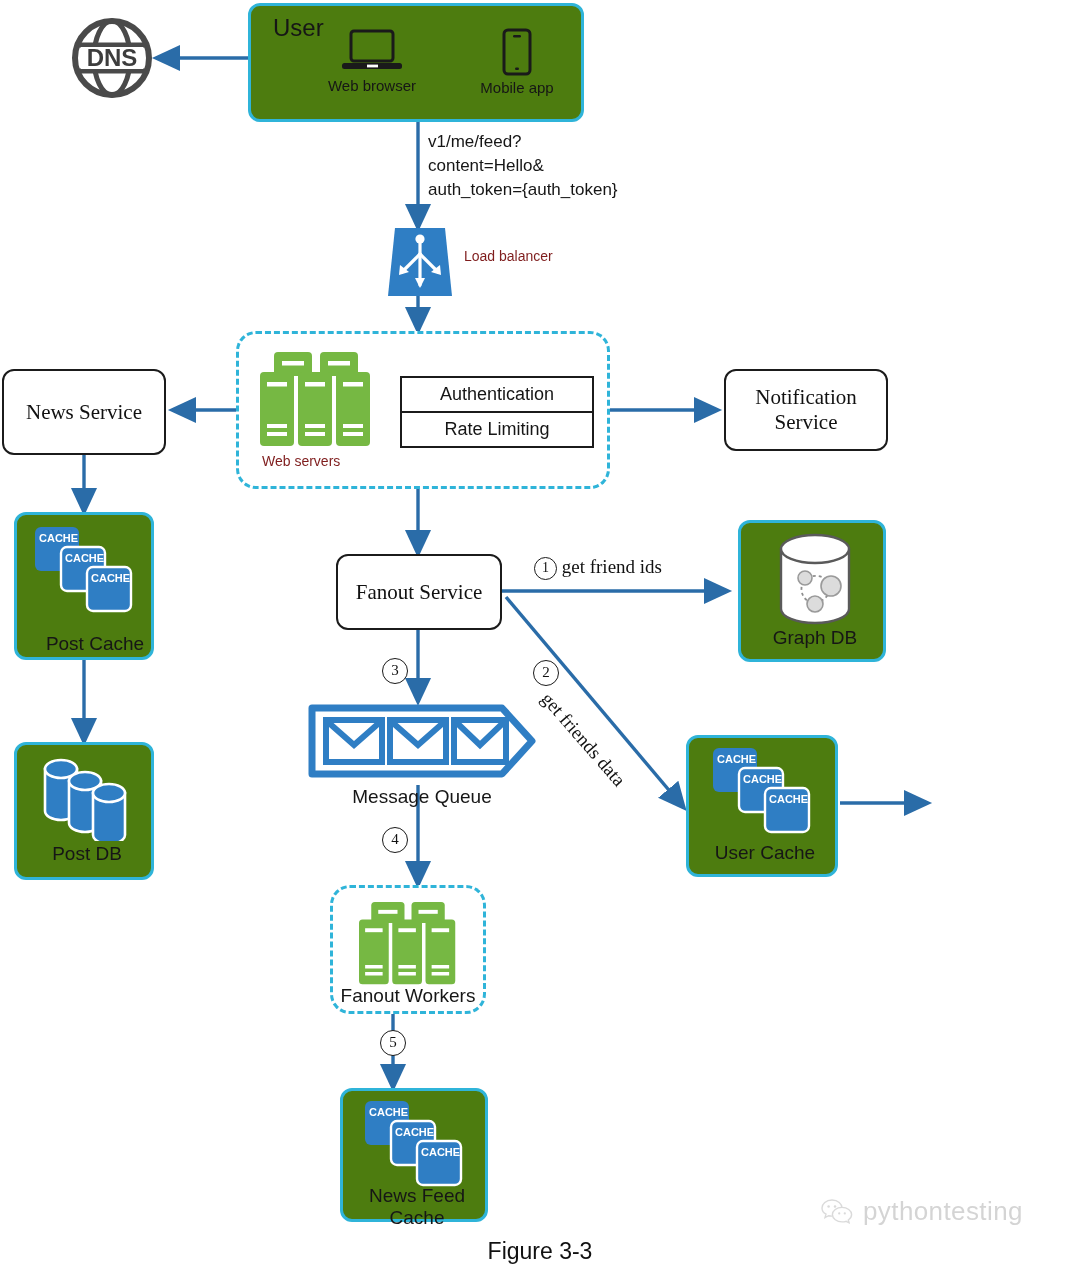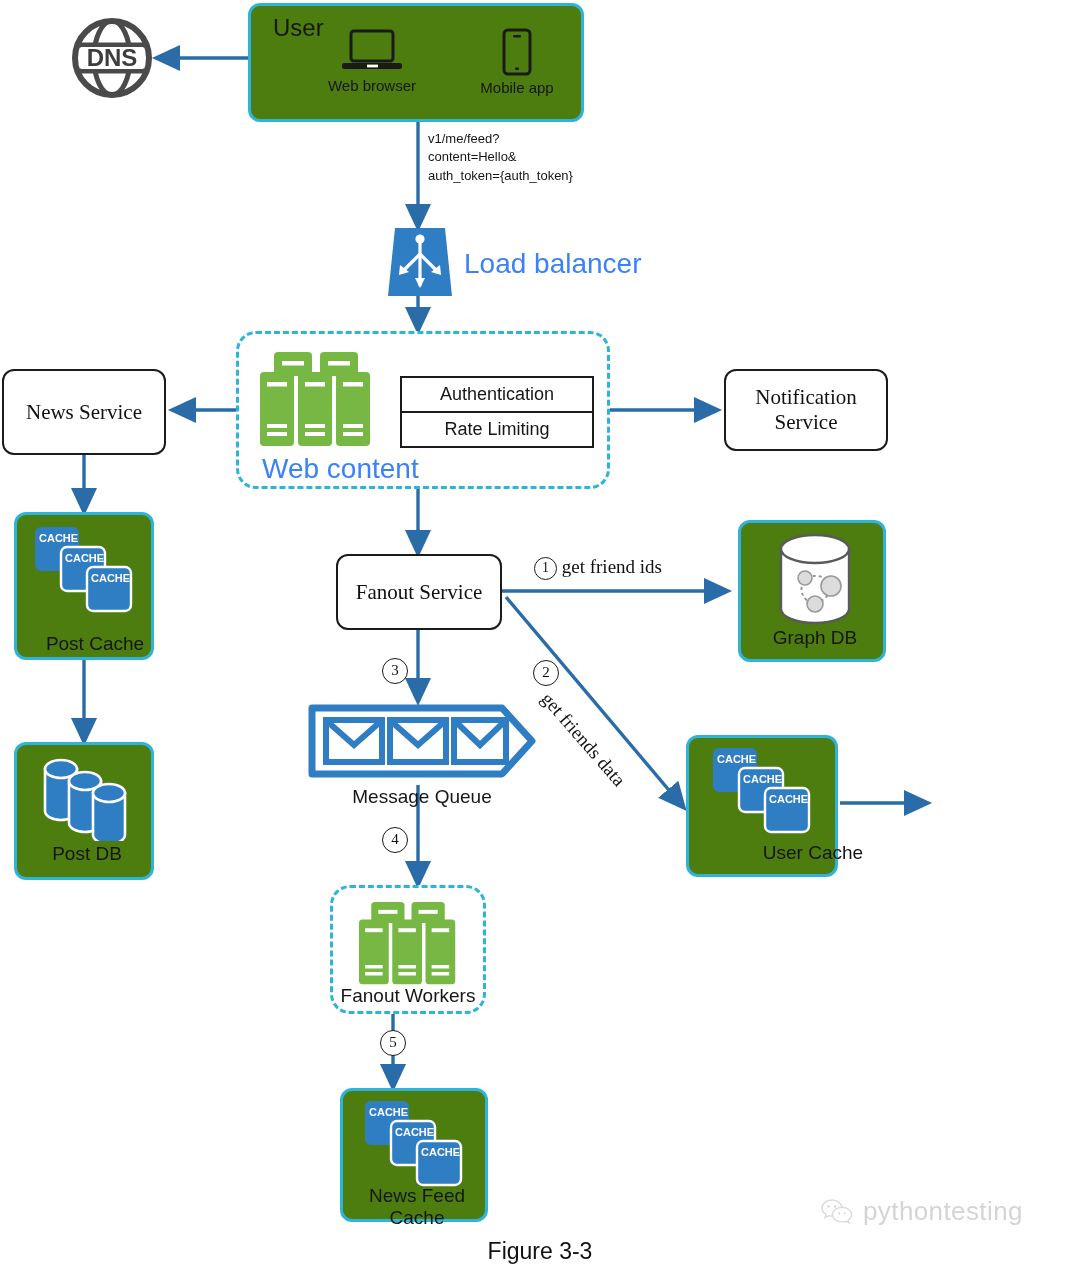--- a/index.html
+++ b/index.html
@@ -59,42 +59,42 @@
   .caption {
     position: absolute;
     text-align: center;
     font-size: 19px;
     color: #161616;
     line-height: 1.18;
     white-space: pre-line;
   }
   .grouplabel {
     position: absolute;
-    font-size: 28px;
-    color: #3b82f6;
+    font-size: 14px;
+    color: #7f1d1d;
   }
 
   
   .userTitle {
     position: absolute;
     left: 22px; top: 8px;
     font-size: 24px;
     color: #161616;
   }
   .devcell {
     position: absolute;
     text-align: center;
     font-size: 15px;
     color: #161616;
   }
 
   
   .edgelabel {
     position: absolute;
-    font-size: 13px;
+    font-size: 17px;
     color: #161616;
     line-height: 1.42;
     white-space: pre-line;
   }
   .steplabel {
     position: absolute;
     font-family: "Liberation Serif", serif;
     font-size: 19px;
     color: #111;
     white-space: nowrap;
@@ -286,21 +286,21 @@
       <rect x="47" y="80" width="20" height="4"></rect>
       <rect x="85" y="80" width="20" height="4"></rect>
     </g>
   </svg>
 
   <div class="authtable" style="left:400px; top:376px; width:190px;">
     <div class="authrow">Authentication</div>
     <div class="authrow">Rate Limiting</div>
   </div>
 
-  <div class="grouplabel" style="left:262px; top:453px;">Web content</div>
+  <div class="grouplabel" style="left:262px; top:453px;">Web servers</div>
 
   <div class="node svcbox" style="left:2px; top:369px; width:164px; height:86px;">News Service</div>
 
   <div class="node svcbox" style="left:724px; top:369px; width:164px; height:82px;">
     <span style="white-space:pre-line">Notification
 Service</span>
   </div>
 
   <div class="node cyanbox" style="left:14px; top:512px; width:140px; height:148px;">
     <svg style="position:absolute; left:16px; top:10px;" width="104" height="90" viewBox="0 0 104 90">
@@ -381,21 +381,21 @@
     <svg style="position:absolute; left:22px; top:8px;" width="104" height="90" viewBox="0 0 104 90">
       <rect x="2" y="2" width="44" height="44" rx="6" fill="#2f7ec4"></rect>
       <rect x="28" y="22" width="44" height="44" rx="6" fill="#2f7ec4" stroke="#ffffff" stroke-width="2.4"></rect>
       <rect x="54" y="42" width="44" height="44" rx="6" fill="#2f7ec4" stroke="#ffffff" stroke-width="2.4"></rect>
       <g font-family="Liberation Sans, sans-serif" font-size="11" font-weight="bold" fill="#ffffff">
         <text x="6" y="17">CACHE</text>
         <text x="32" y="37">CACHE</text>
         <text x="58" y="57">CACHE</text>
       </g>
     </svg>
-    <div class="caption" style="left:0; top:104px; width:152px;margin-left:48px;">User Cache</div>
+    <div class="caption" style="left:0; top:104px; width:152px;">User Cache</div>
   </div>
 
 
   <div class="node dashgroup" style="left:330px; top:885px; width:156px; height:129px;"></div>
 
   <svg class="node" style="left:352px; top:902px;" width="112" height="84" viewBox="0 0 116 96">
     <rect x="16" y="0" width="38" height="24" rx="4" fill="#76b843"></rect>
     <rect x="62" y="0" width="38" height="24" rx="4" fill="#76b843"></rect>
     <rect x="24" y="9" width="22" height="4.5" fill="#ffffff"></rect>
     <rect x="70" y="9" width="22" height="4.5" fill="#ffffff"></rect>

